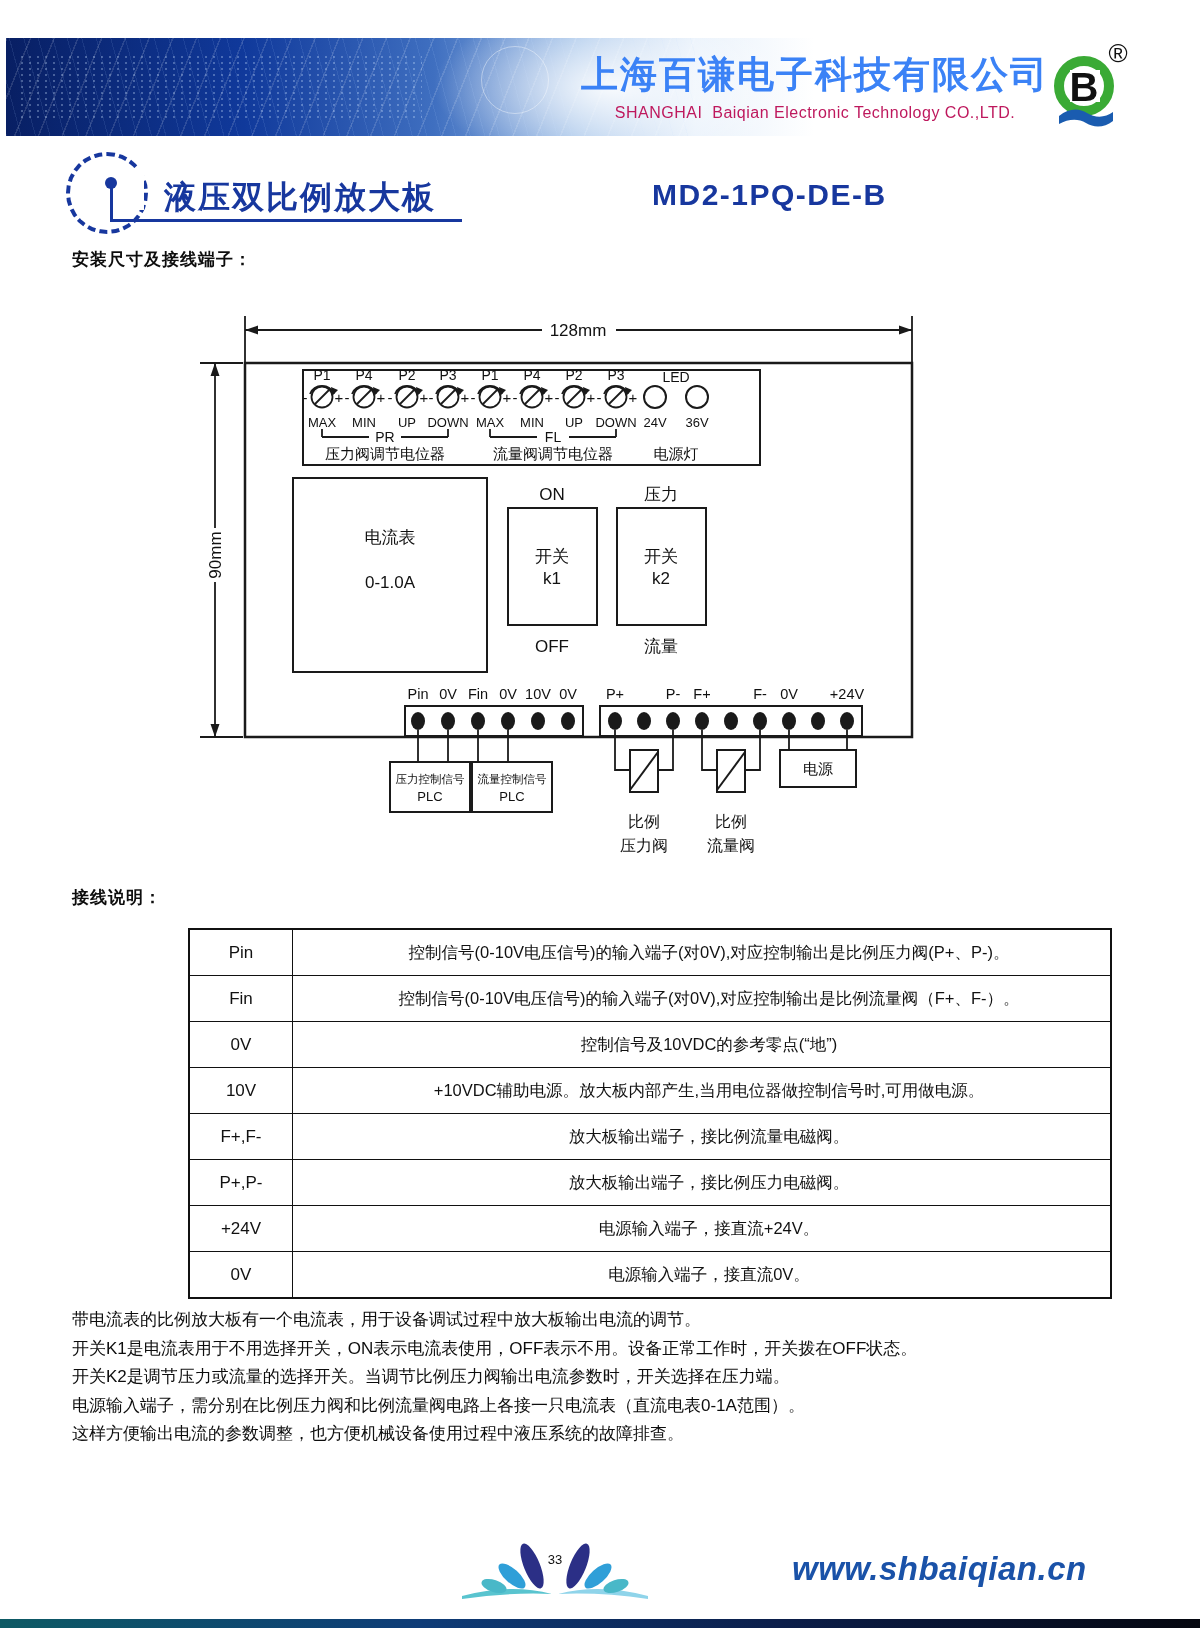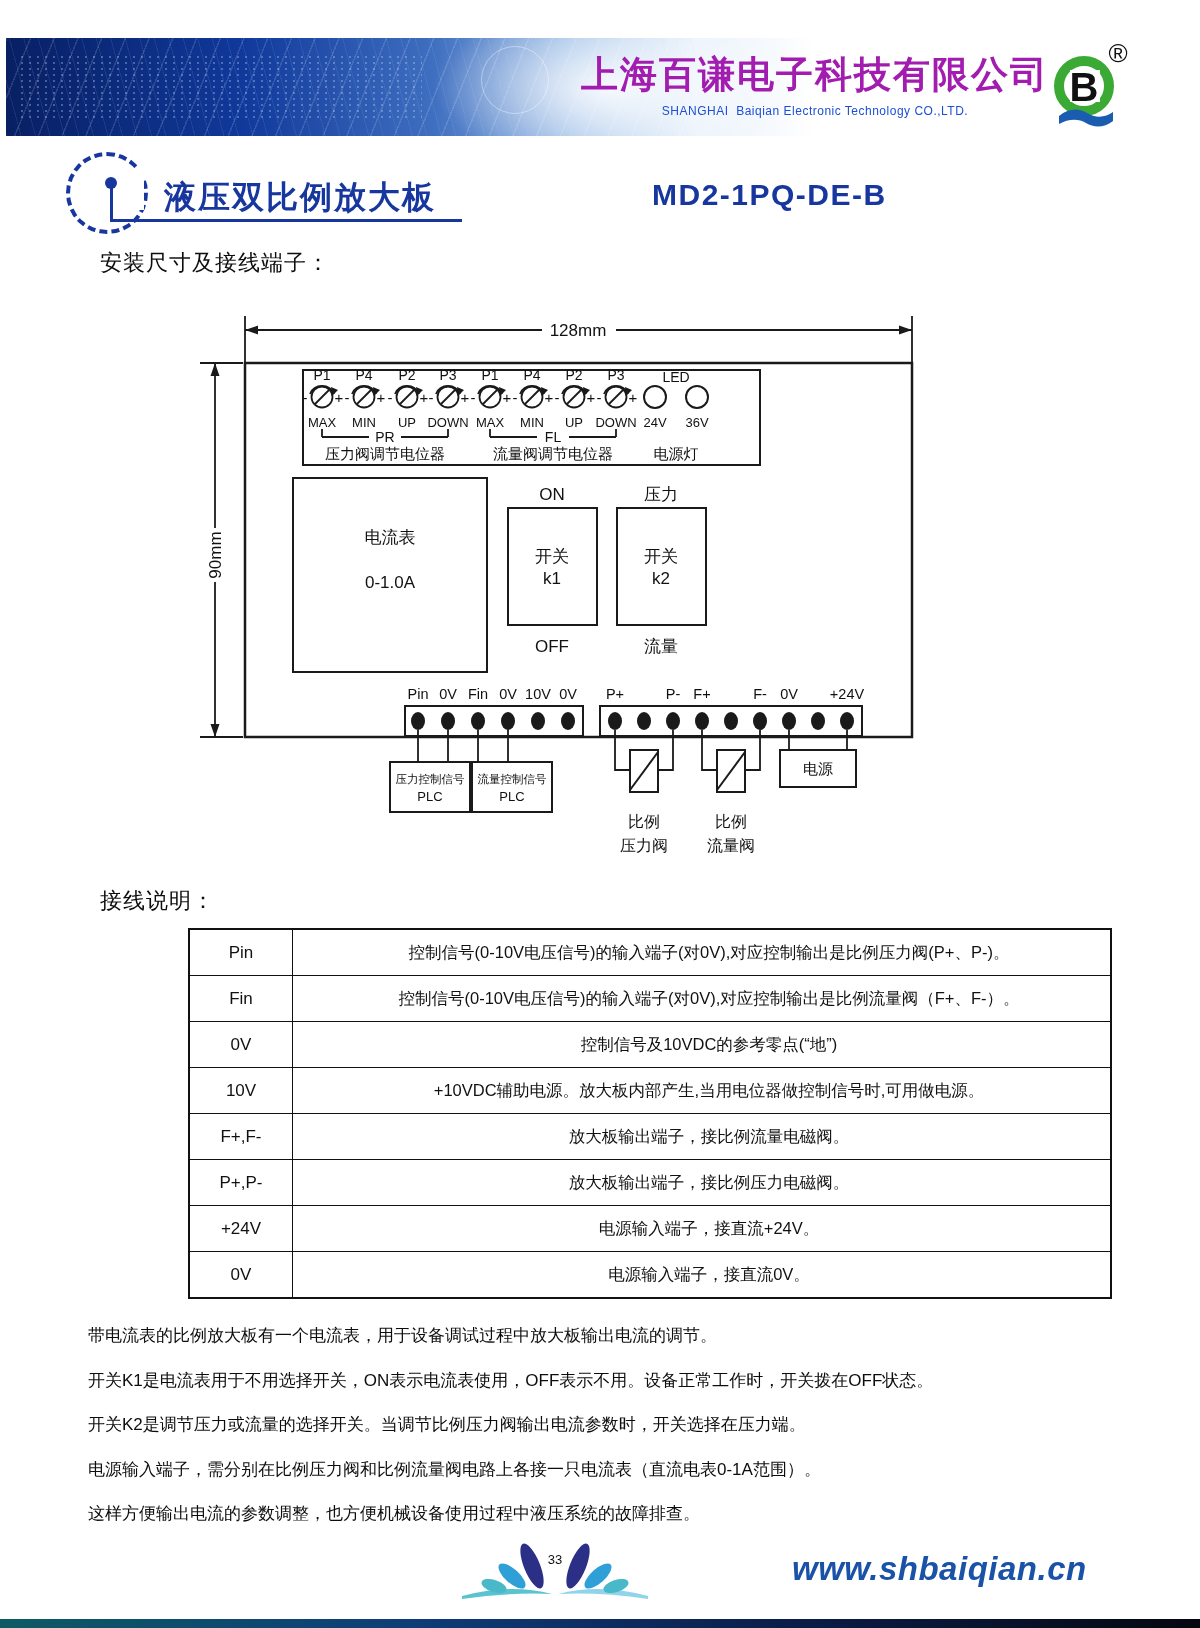--- a/index.html
+++ b/index.html
@@ -12,50 +12,50 @@
     background:linear-gradient(90deg,#081f63 0%,#10399b 20%,#3f6fc0 36%,#9fc0e8 48%,#e8f1fb 58%,#ffffff 68%);}
   .banner .streaks{position:absolute;left:0;top:0;width:58%;height:100%;
     background:repeating-linear-gradient(112deg,rgba(255,255,255,.13) 0 1.5px,transparent 1.5px 22px),
                repeating-linear-gradient(75deg,rgba(170,205,255,.10) 0 1px,transparent 1px 14px);}
   .banner .dots{position:absolute;left:1%;top:16%;width:34%;height:66%;opacity:.35;
     background-image:radial-gradient(rgba(205,228,255,.9) 1px,transparent 1.3px);background-size:8px 6px;}
   .banner .glow{position:absolute;left:36%;top:-35%;width:30%;height:170%;
     background:radial-gradient(closest-side,rgba(255,255,255,.9),rgba(255,255,255,0));}
   .banner .orb{position:absolute;left:40%;top:8%;width:66px;height:66px;border:1px solid rgba(255,255,255,.4);border-radius:50%;}
   .company-cn{position:absolute;left:580px;top:50px;width:470px;text-align:center;
-    font-family:"DejaVu Serif",serif;font-size:37px;font-weight:700;letter-spacing:2px;color:#a21caf;}
+    font-family:"DejaVu Serif",serif;font-size:37px;font-weight:700;letter-spacing:2px;color:#3b82f6;}
   .company-en{position:absolute;left:580px;top:104px;width:470px;text-align:center;
-    font-size:12px;letter-spacing:.5px;color:#1d4ed8;white-space:pre;}
+    font-size:16px;letter-spacing:.5px;color:#be185d;white-space:pre;}
 
   
   .dash-circle{position:absolute;left:66px;top:152px;width:74px;height:74px;
     border:4px dashed #17379e;border-radius:50%;}
   .circle-gap{position:absolute;left:128px;top:168px;width:16px;height:42px;background:#fff;}
   .pin-dot{position:absolute;left:105px;top:177px;width:12px;height:12px;background:#17379e;border-radius:50%;}
   .pin-stem{position:absolute;left:110px;top:185px;width:3px;height:36px;background:#17379e;}
   .title-underline{position:absolute;left:110px;top:219px;width:352px;height:3px;background:#17379e;}
   .product-title{position:absolute;left:164px;top:176px;font-size:32px;font-weight:700;color:#17379e;letter-spacing:2px;}
   .model-no{position:absolute;left:652px;top:178px;font-size:30px;font-weight:700;color:#17379e;letter-spacing:1.5px;}
 
-  .sec-heading{position:absolute;left:72px;font-size:22px;font-weight:400;color:#0d0d0d;letter-spacing:1px;margin-left:28px;}
+  .sec-heading{position:absolute;left:72px;font-size:17px;font-weight:700;color:#0d0d0d;letter-spacing:1px;}
 
   
   .diagram{position:absolute;left:150px;top:300px;width:780px;height:560px;}
   svg text{font-family:"Liberation Sans",sans-serif;fill:#111;}
 
   
   .wire-table{position:absolute;left:188px;top:928px;width:924px;border-collapse:collapse;table-layout:fixed;}
   .wire-table td{border:1.6px solid #111;height:43px;font-size:16.5px;text-align:center;}
   .wire-table{border:2.5px solid #111;}
   .wire-table td.term{width:100px;text-align:center;font-size:17px;}
   .wire-table td.desc{padding-left:16px;}
 
   
   .notes{position:absolute;left:72px;top:1306px;width:1070px;}
-  .notes p{margin:16px;font-size:17px;line-height:28.5px;color:#0d0d0d;}
+  .notes p{margin:0;font-size:17px;line-height:28.5px;color:#0d0d0d;}
 
   
   .footer-wave{position:absolute;left:460px;top:1536px;}
   .website{position:absolute;left:792px;top:1550px;font-size:33px;font-weight:700;font-style:italic;
     color:#1a52a8;letter-spacing:.5px;}
   .bottom-bar{position:absolute;left:0;right:0;bottom:0;height:9px;
     background:linear-gradient(90deg,#0d5a64 0%,#0e3c77 35%,#0b1e4a 65%,#05070f 100%);}
 </style>
 </head>
 <body>

